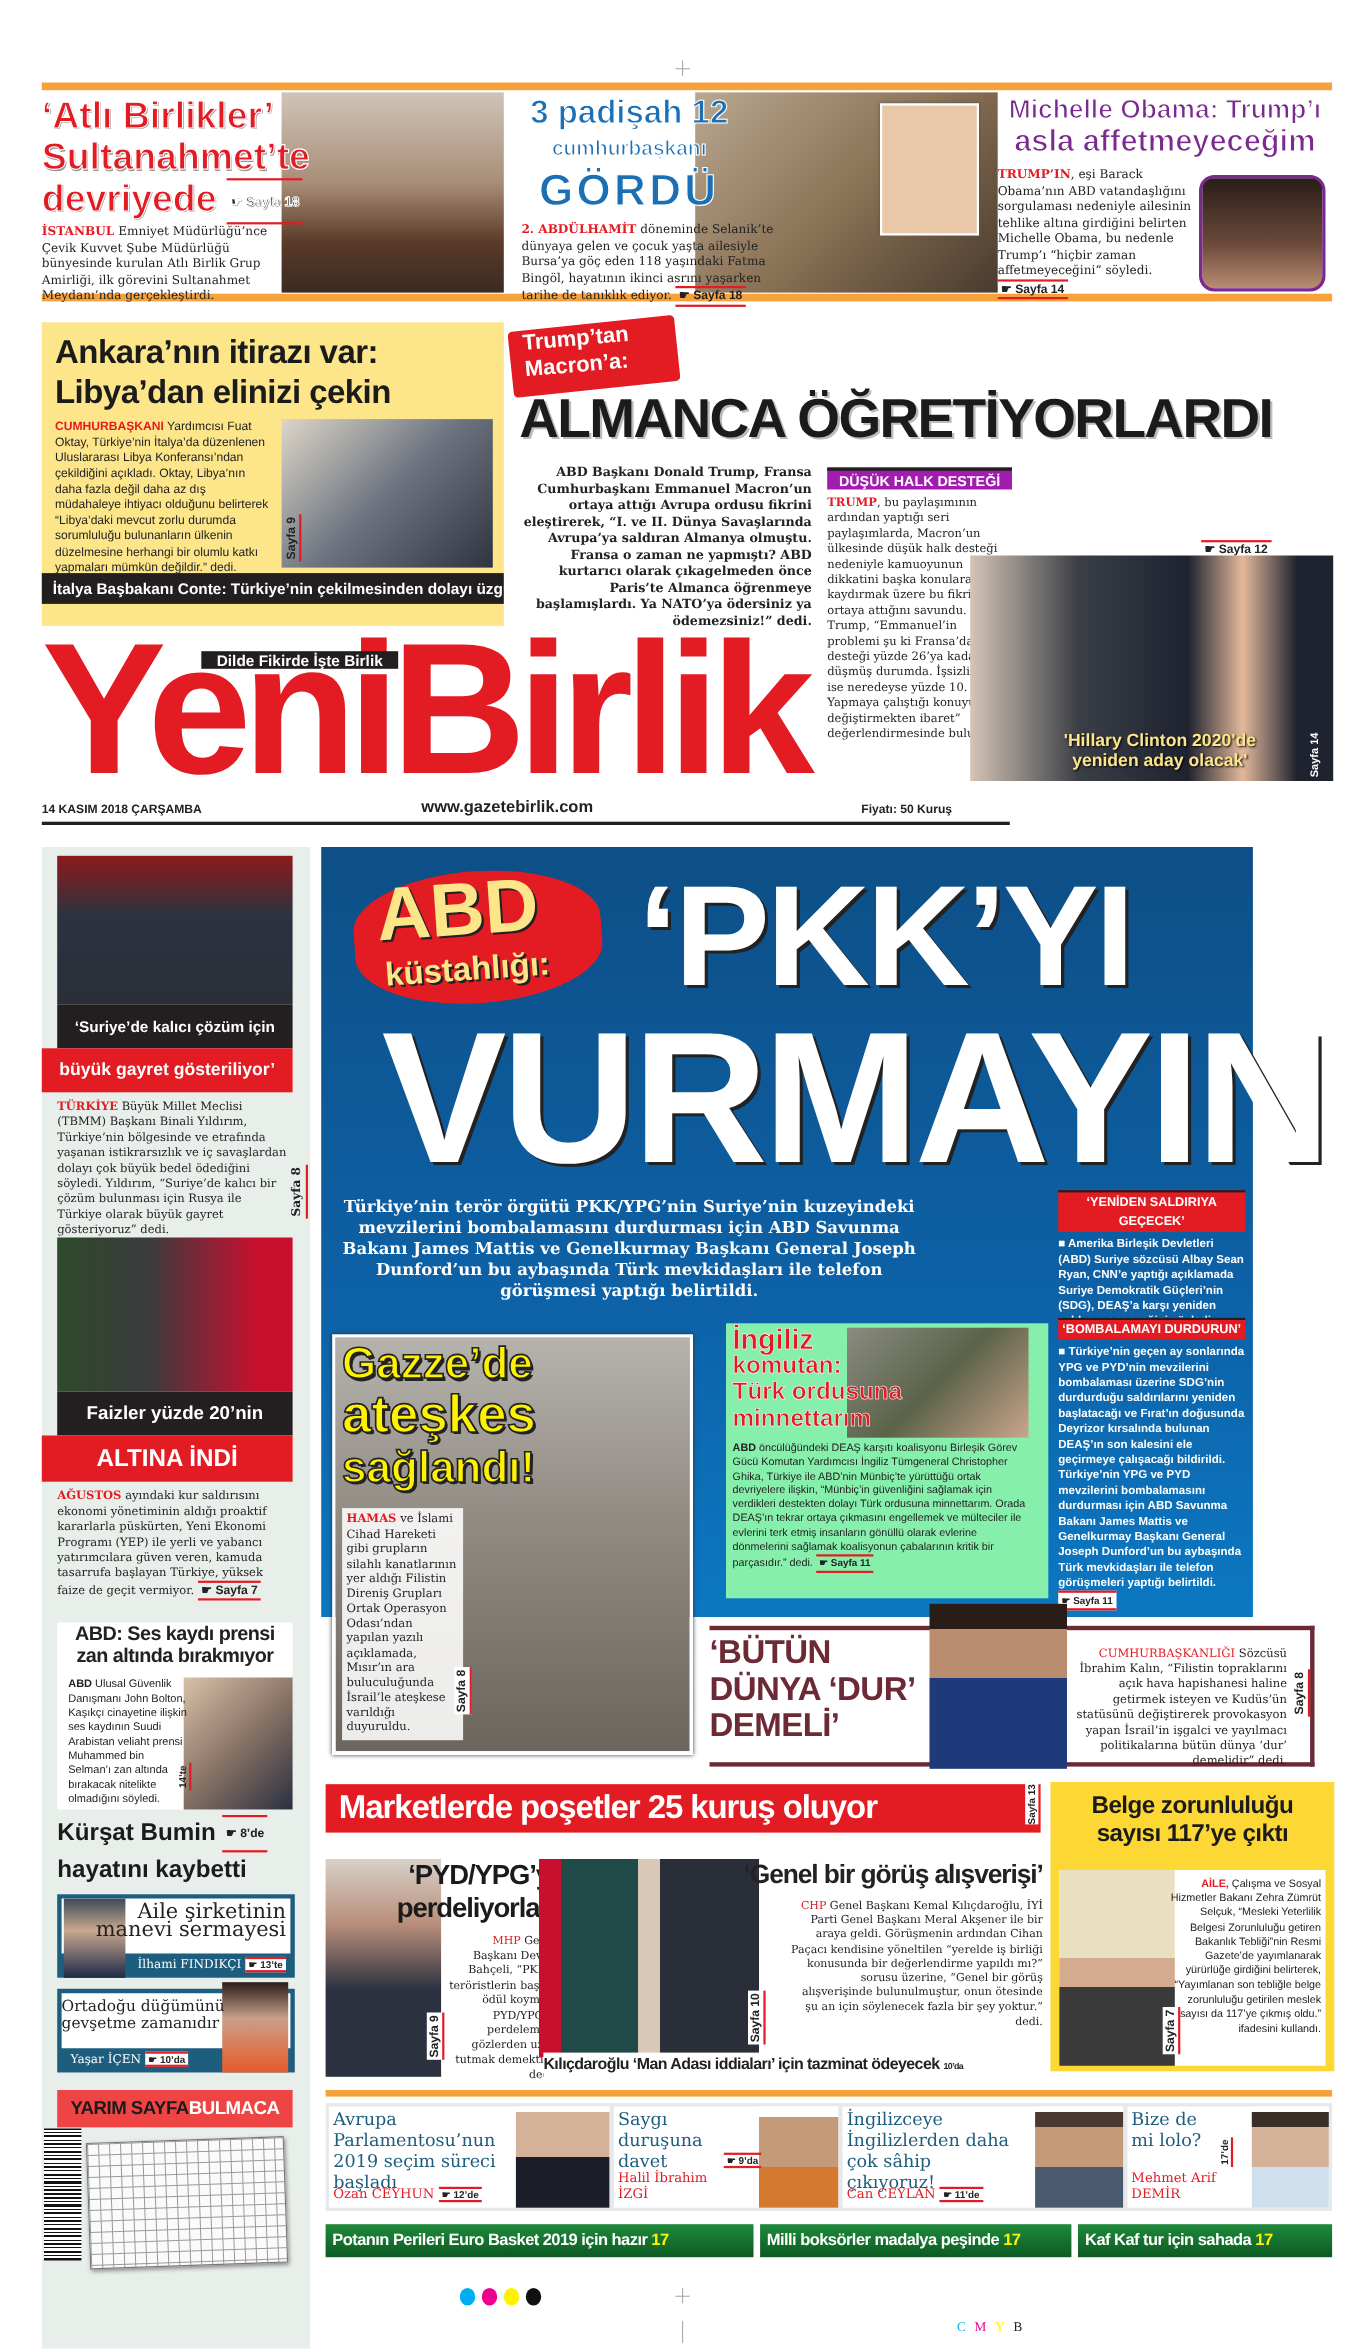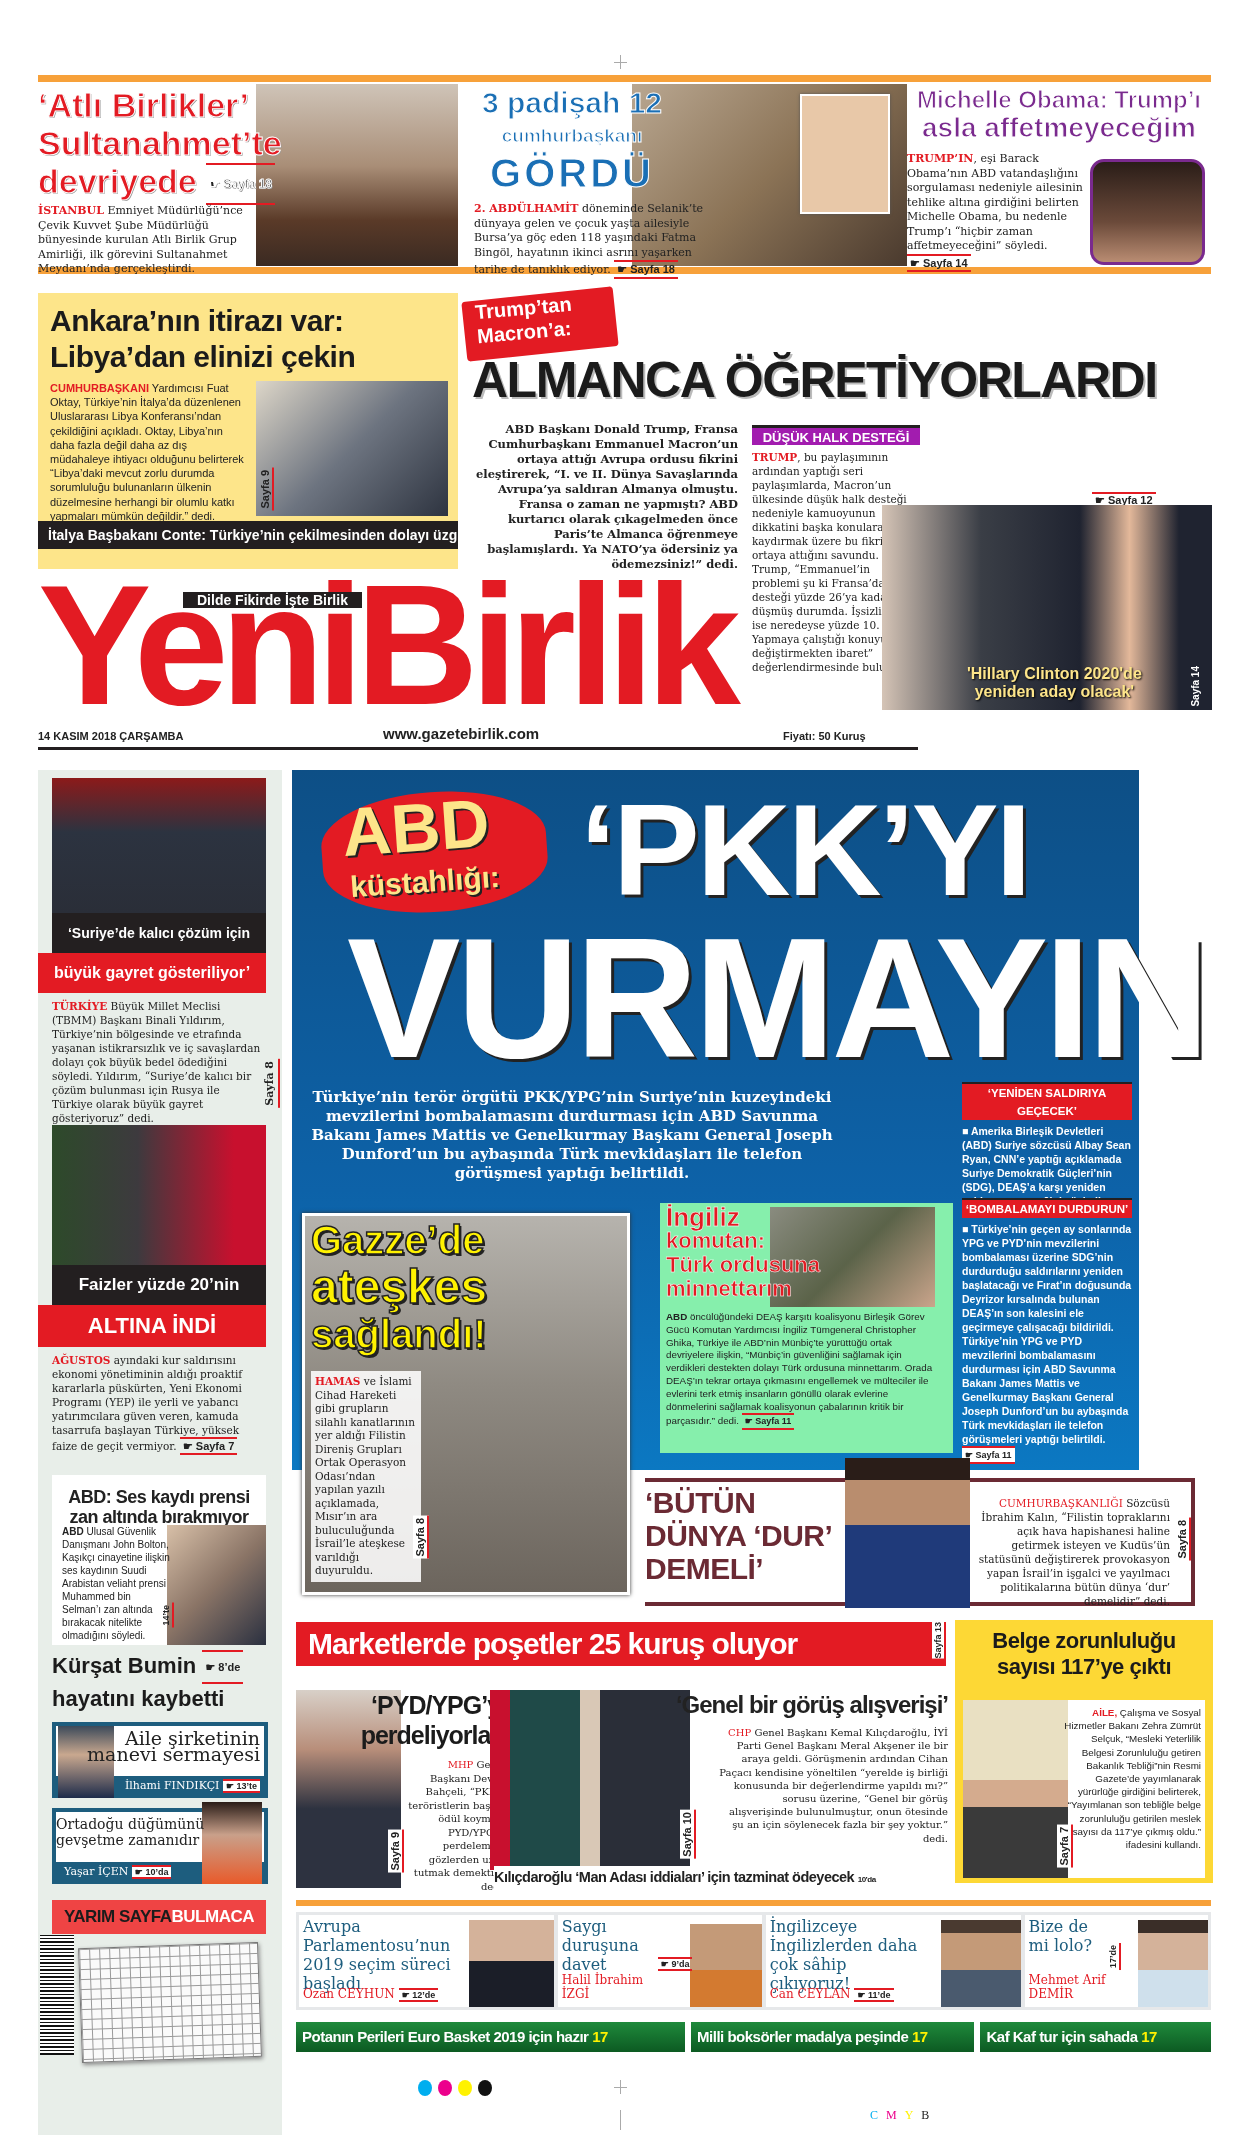--- a/index.html
+++ b/index.html
@@ -105,21 +105,21 @@
 </div>
 
 <div class="abs" style="left:38px;top:1125px;width:244px">
   <div style="margin-left:14px;width:214px;height:140px;background:linear-gradient(90deg,#2d4a2a,#3d3a3e 40%,#c8102e 85%)"></div>
   <div style="margin-left:14px;width:214px;background:#231f20;color:#fff;font-weight:bold;font-size:17px;text-align:center;line-height:40px">Faizler yüzde 20’nin</div>
   <div style="width:228px;background:#e31b23;color:#fff;font-weight:bold;font-size:22px;text-align:center;line-height:42px">ALTINA İNDİ</div>
   <div class="serif" style="margin:6px 20px 0 14px;font-size:10.5px;line-height:14px"><span class="lead">AĞUSTOS</span> <span>ayındaki kur saldırısını ekonomi yönetiminin aldığı proaktif kararlarla püskürten, Yeni Ekonomi Programı (YEP) ile yerli ve yabancı yatırımcılara güven veren, kamuda tasarrufa başlayan Türkiye, yüksek faize de geçit vermiyor.</span> <span class="ref hand">Sayfa 7</span></div>
 </div>
 
 <div class="abs" style="left:52px;top:1475px;width:214px;height:170px;background:#fff">
-  <div style="font-weight:bold;font-size:18px;line-height:20px;padding:12px 10px;text-align:center;letter-spacing:-0.5px">
+  <div style="font-weight:bold;font-size:18px;line-height:20px;padding:0 10px;text-align:center;letter-spacing:-0.5px">
     <div>ABD: Ses kaydı prensi</div>
     <div>zan altında bırakmıyor</div>
   </div>
   <div class="abs" style="left:115px;top:50px;width:99px;height:120px;background:linear-gradient(135deg,#d8c0a8,#8a7466 50%,#2a3040)"></div>
   <div class="abs" style="left:10px;top:50px;width:110px;font-size:10px;line-height:13px"><span style="font-weight:bold">ABD</span> <span>Ulusal Güvenlik Danışmanı John Bolton, Kaşıkçı cinayetine ilişkin ses kaydının Suudi Arabistan veliaht prensi Muhammed bin Selman’ı zan altında bırakacak nitelikte olmadığını söyledi.</span></div>
   <span class="abs vref" style="left:108px;top:128px;font-size:9px">14’te</span>
 </div>
 
 <div class="abs" style="left:52px;top:1650px;width:214px">
   <div style="font-weight:bold;font-size:22px;line-height:30px;color:#1b1b1b">

